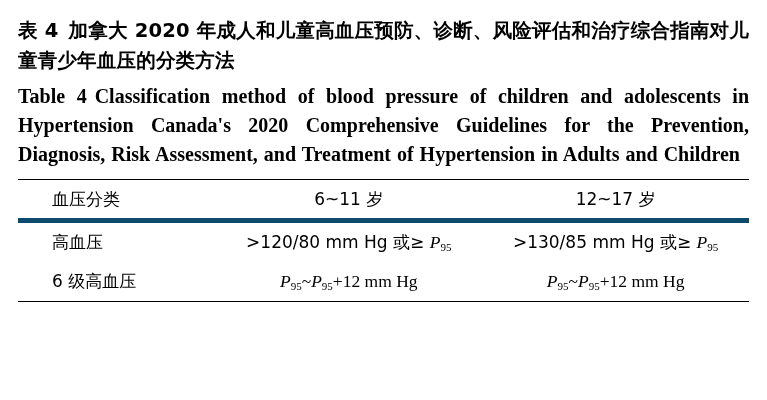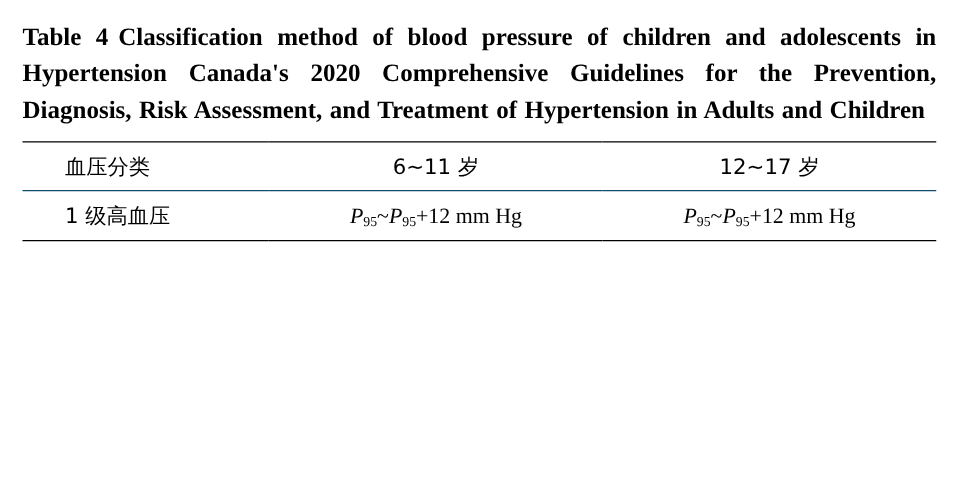--- a/index.html
+++ b/index.html
@@ -58,21 +58,21 @@
     vertical-align: middle;
     font-weight: normal;
   }
   thead th {
     height: 38px;
     font-family: "DejaVu Sans", "Liberation Sans", sans-serif;
     font-size: 17px;
   }
   thead th.head-sep {
     border-top: 1.6px solid #000;
-    border-bottom: 1px solid #0c4a6e;
+    border-bottom: 5px solid #0c4a6e;
   }
   tbody td {
     height: 39px;
     font-size: 17px;
   }
   tbody tr:last-child td {
     border-bottom: 1.6px solid #000;
   }
   .col-cat {
     width: 27%;
@@ -105,38 +105,54 @@
   .cell-inner {
     display: inline-block;
     white-space: nowrap;
   }
 </style>
 </head>
 <body>
 
 <div class="page">
 
+  <p class="caption-cn">
+    <span class="label">表 4</span><span>加拿大 2020 年成人和儿童高血压预防、诊断、风险评估和治疗综合指南对儿童青少年血压的分类方法</span>
+  </p>
 
   <p class="caption-en">
     <span class="label">Table 4</span><span>Classification method of blood pressure of children and adolescents in Hypertension Canada's 2020 Comprehensive Guidelines for the Prevention, Diagnosis, Risk Assessment, and Treatment of Hypertension in Adults and Children</span>
   </p>
 
   <table class="bp">
     <thead>
       <tr>
         <th class="col-cat head-sep">血压分类</th>
         <th class="col-val head-sep">6~11 岁</th>
         <th class="col-val head-sep">12~17 岁</th>
       </tr>
     </thead>
     <tbody>
 
+      <tr>
+        <td class="col-cat">高血压</td>
+        <td class="col-val num">
+          <span class="cell-inner">
+            <span class="cn">&gt;120/80 mm Hg 或≥ </span><i class="var">P</i><sub>95</sub>
+          </span>
+        </td>
+        <td class="col-val num">
+          <span class="cell-inner">
+            <span class="cn">&gt;130/85 mm Hg 或≥ </span><i class="var">P</i><sub>95</sub>
+          </span>
+        </td>
+      </tr>
 
       <tr>
-        <td class="col-cat">1 级高血压</td>
+        <td class="col-cat">6 级高血压</td>
         <td class="col-val num">
           <span class="cell-inner">
             <i class="var">P</i><sub>95</sub>~<i class="var">P</i><sub>95</sub>+12 mm Hg
           </span>
         </td>
         <td class="col-val num">
           <span class="cell-inner">
             <i class="var">P</i><sub>95</sub>~<i class="var">P</i><sub>95</sub>+12 mm Hg
           </span>
         </td>

